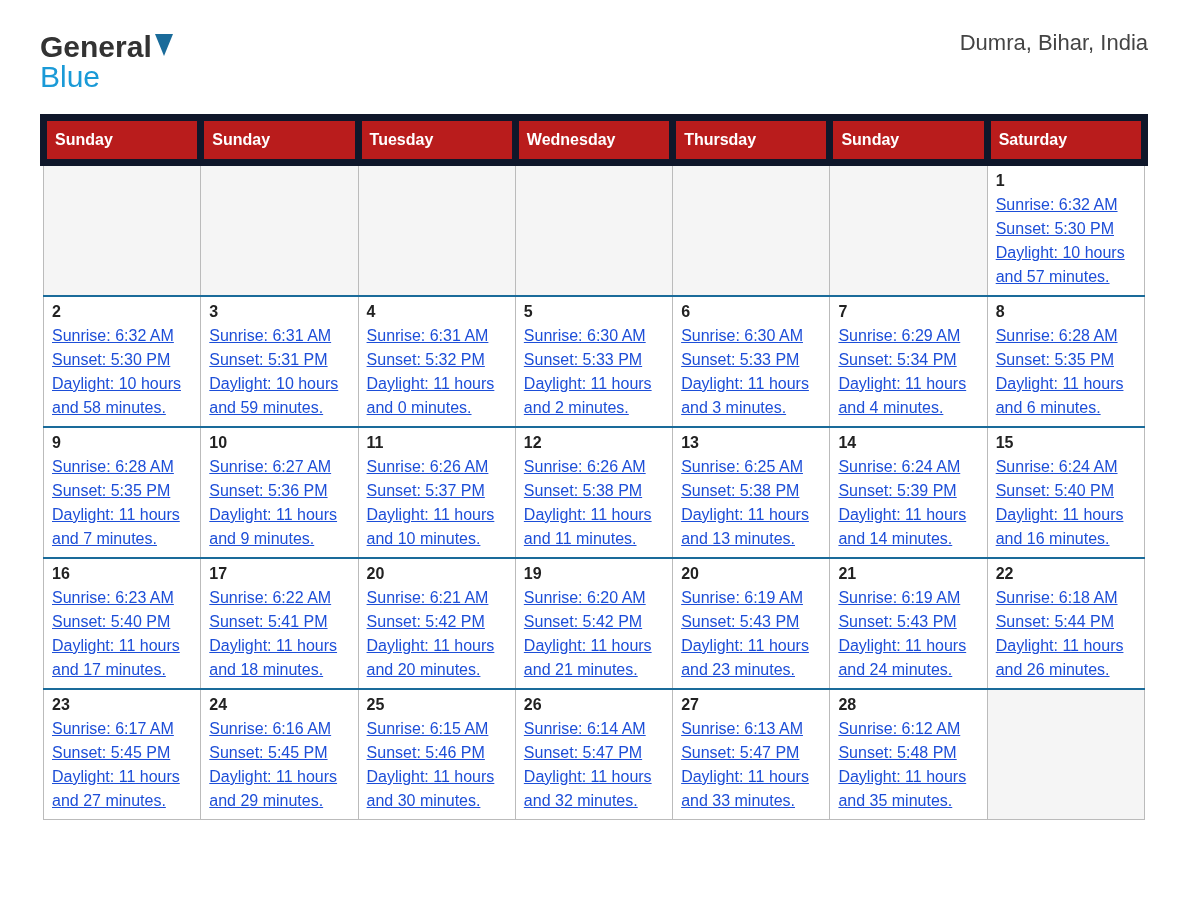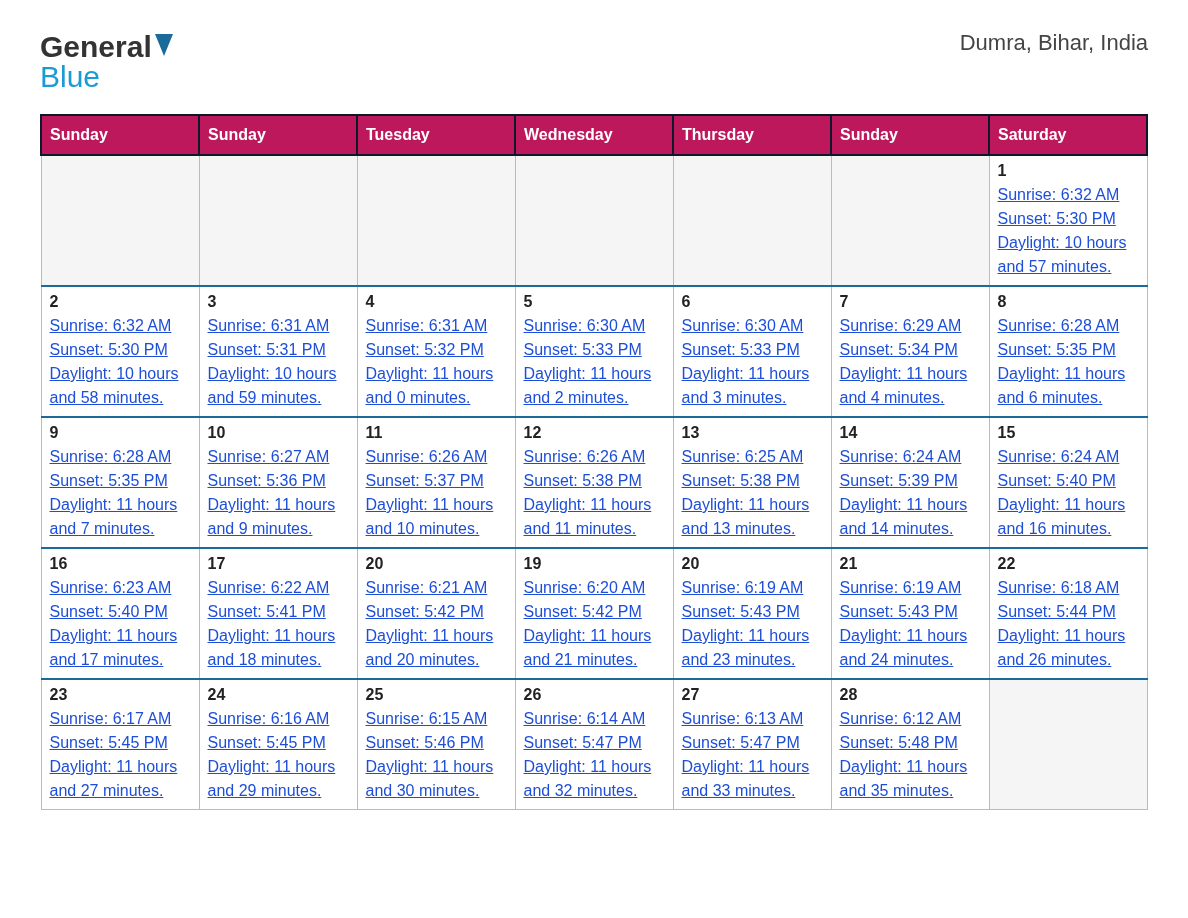--- a/index.html
+++ b/index.html
@@ -33,27 +33,27 @@
     .location {
       font-size: 22px;
       color: #444;
     }
     .calendar {
       width: 100%;
       border-collapse: collapse;
       border: 1px solid #999;
     }
     .calendar th {
-      background: #be185d;
+      background: #b91c1c;
       color: #fff;
       font-size: 16px;
       font-weight: bold;
       padding: 10px 8px;
       text-align: left;
-      border: 2px solid #0f172a;
+      border: 7px solid #0f172a;
     }
     .calendar td {
       vertical-align: top;
       padding: 6px 8px;
       border: 1px solid #bbb;
       width: 14.28%;
       min-height: 100px;
       font-size: 12.5px;
       color: #333;
       background: #fff;

